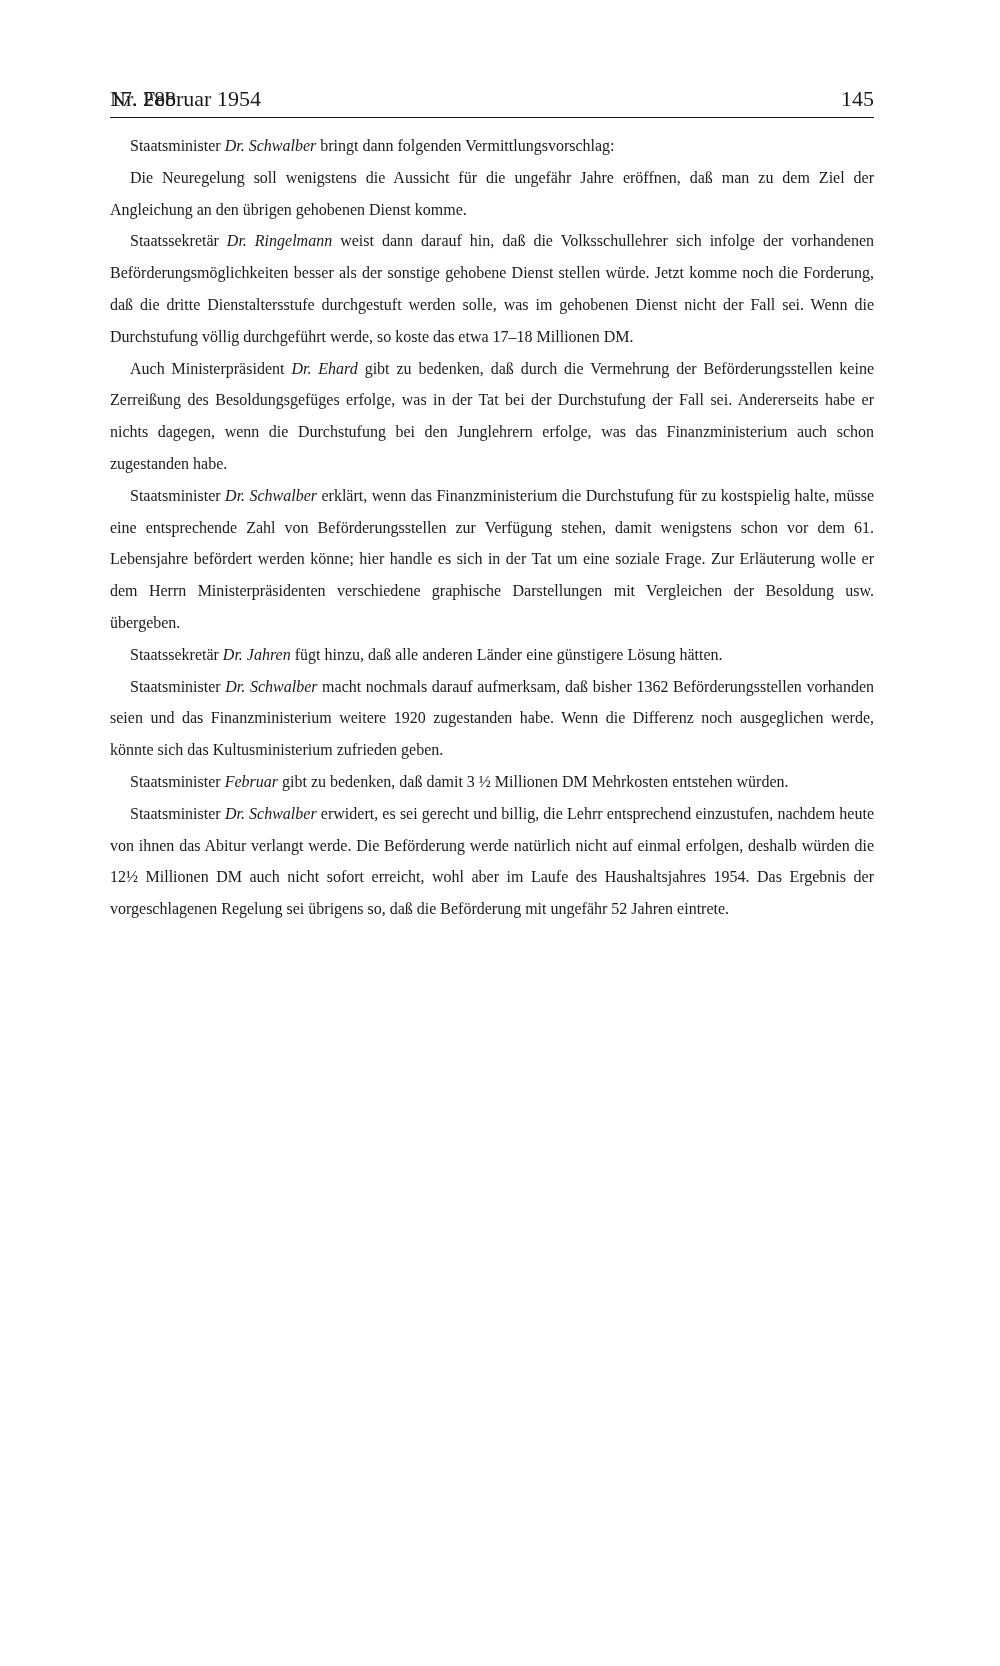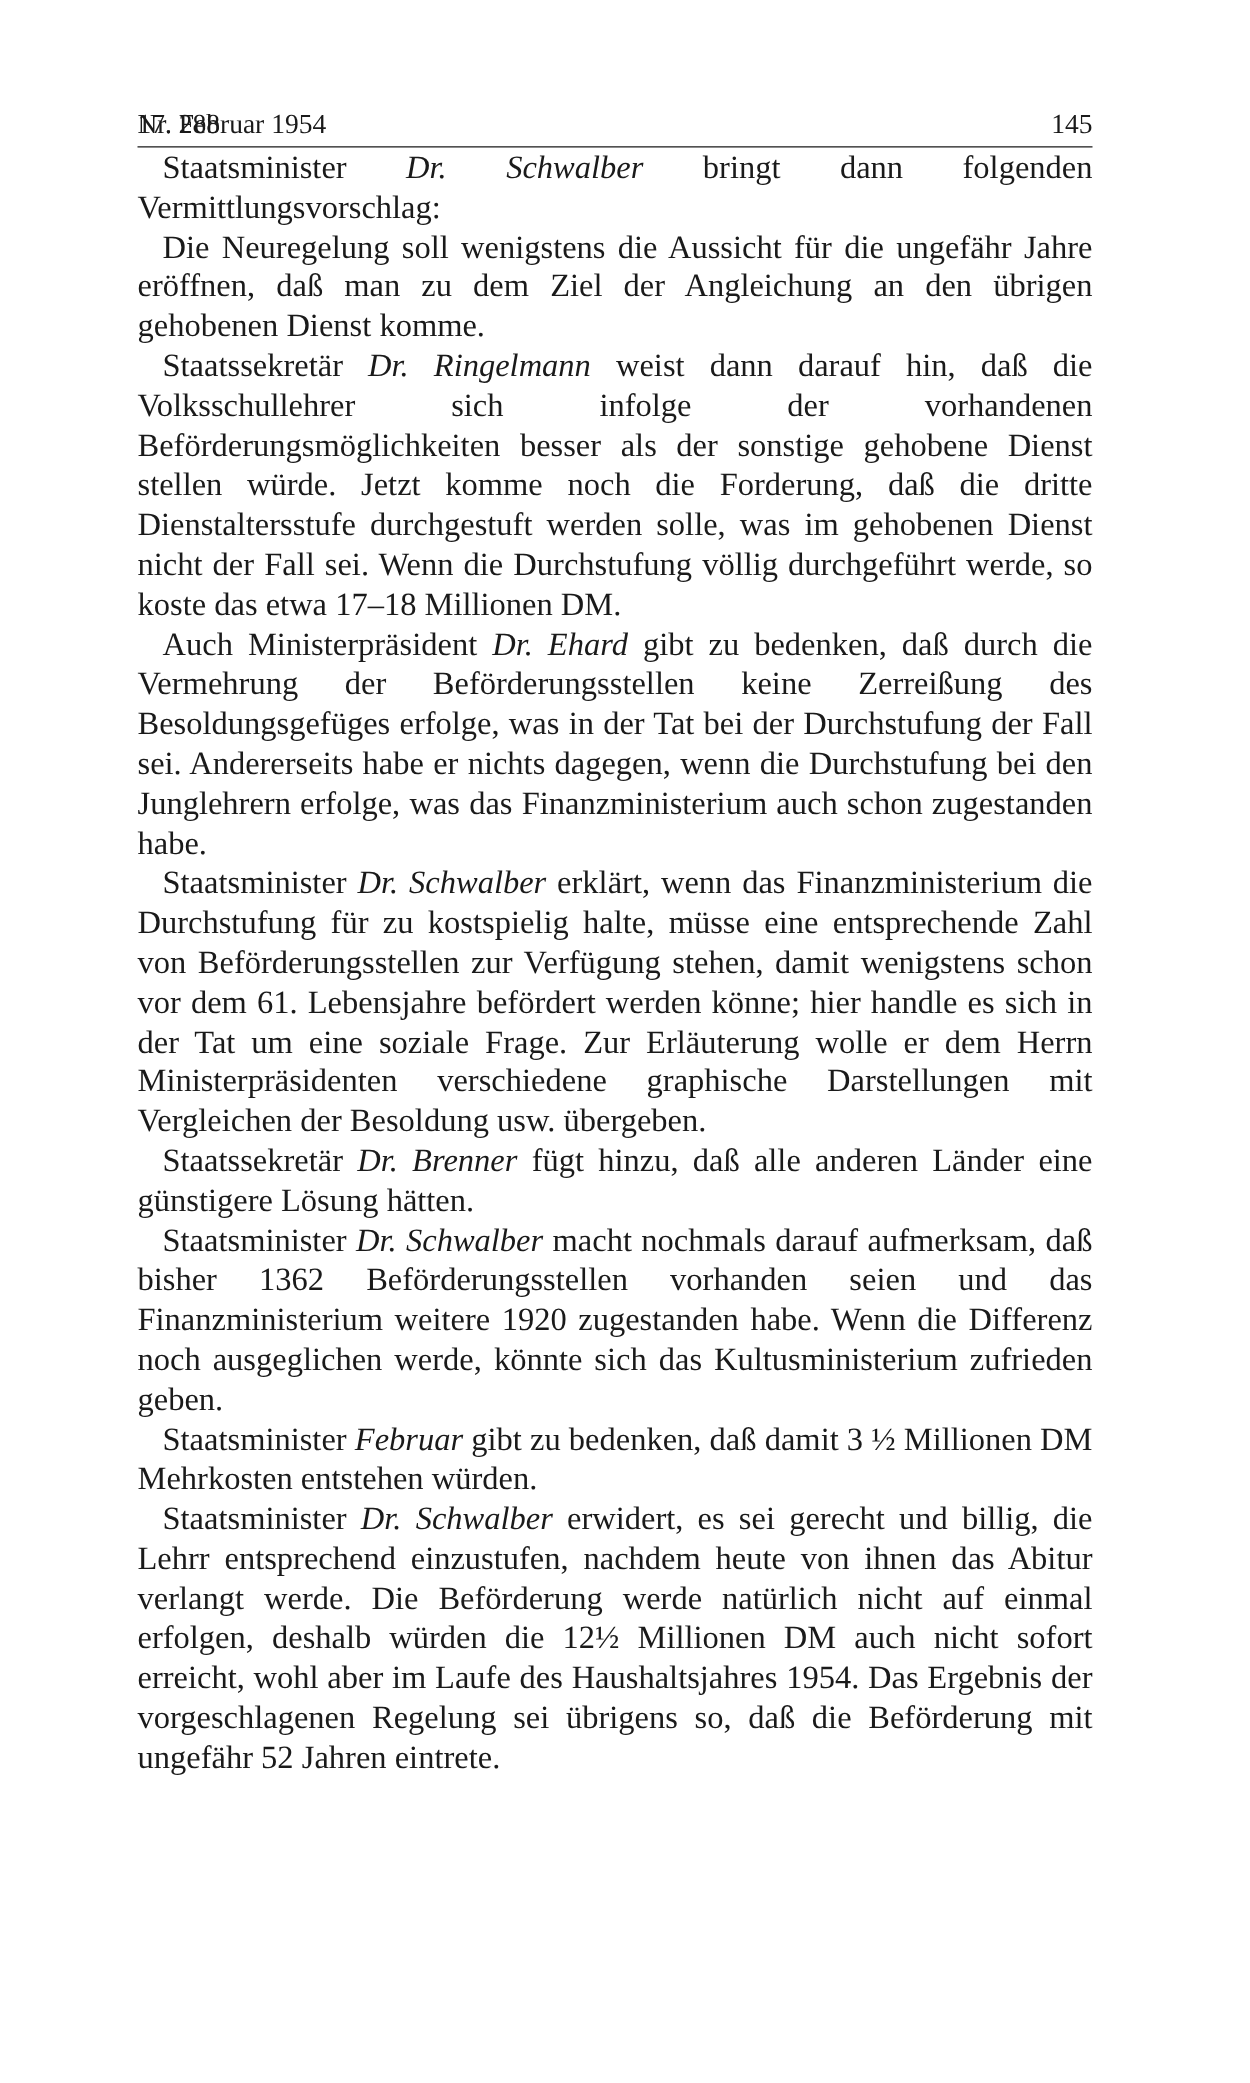--- a/index.html
+++ b/index.html
@@ -29,22 +29,22 @@
     }
     .running-head .left { position: absolute; left: 0; top: 0; }
     .running-head .center { position: absolute; left: 0; right: 0; top: 0; text-align: left; }
     .running-head .right { position: absolute; right: 0; top: 0; }
     .head-rule {
       height: 0;
       border-top: 1.4px solid #1a1a1a;
       margin-top: 3px;
     }
     .body-text {
-      margin-top: 0;
-      font-size: 26px;
+      margin-top: 12px;
+      font-size: 16px;
       line-height: 31.8px;
       text-align: justify;
       hyphens: manual;
     }
     .para {
       margin: 0;
       text-indent: 20px;
     }
     .name { font-style: italic; }
   </style>
@@ -58,18 +58,18 @@
     <span class="right">145</span>
   </div>
   <div class="head-rule"></div>
 
   <div class="body-text">
     <p class="para"><span>Staatsminister </span><span class="name">Dr. Schwalber</span><span> bringt dann folgenden Vermittlungsvorschlag:</span></p>
     <p class="para"><span>Die Neuregelung soll wenigstens die Aussicht für die ungefähr Jahre eröffnen, daß man zu dem Ziel der Angleichung an den übrigen gehobenen Dienst komme.</span><span class="name"></span><span></span></p>
     <p class="para"><span>Staatssekretär </span><span class="name">Dr. Ringelmann</span><span> weist dann darauf hin, daß die Volksschul­lehrer sich infolge der vorhandenen Beförderungsmöglichkeiten besser als der sonstige gehobene Dienst stellen würde. Jetzt komme noch die Forderung, daß die dritte Dienstaltersstufe durchgestuft werden solle, was im gehobenen Dienst nicht der Fall sei. Wenn die Durchstufung völlig durchgeführt werde, so koste das etwa 17–18 Millionen DM.</span></p>
     <p class="para"><span>Auch Ministerpräsident </span><span class="name">Dr. Ehard</span><span> gibt zu bedenken, daß durch die Vermeh­rung der Beförderungsstellen keine Zerreißung des Besoldungsgefüges erfolge, was in der Tat bei der Durchstufung der Fall sei. Andererseits habe er nichts dagegen, wenn die Durchstufung bei den Junglehrern erfolge, was das Finanz­ministerium auch schon zugestanden habe.</span></p>
     <p class="para"><span>Staatsminister </span><span class="name">Dr. Schwalber</span><span> erklärt, wenn das Finanzministerium die Durch­stufung für zu kostspielig halte, müsse eine entsprechende Zahl von Beför­derungsstellen zur Verfügung stehen, damit wenigstens schon vor dem 61. Lebensjahre befördert werden könne; hier handle es sich in der Tat um eine soziale Frage. Zur Erläuterung wolle er dem Herrn Ministerpräsidenten verschiedene graphische Darstellungen mit Vergleichen der Besoldung usw. übergeben.</span></p>
-    <p class="para"><span>Staatssekretär </span><span class="name">Dr. Brenner</span><span> fügt hinzu, daß alle anderen Länder eine günstigere Lösung hätten.</span></p>
+    <p class="para"><span>Staatssekretär </span><span class="name">Dr. Jahren</span><span> fügt hinzu, daß alle anderen Länder eine günstigere Lösung hätten.</span></p>
     <p class="para"><span>Staatsminister </span><span class="name">Dr. Schwalber</span><span> macht nochmals darauf aufmerksam, daß bisher 1362 Beförderungsstellen vorhanden seien und das Finanzministerium weitere 1920 zugestanden habe. Wenn die Differenz noch ausgeglichen werde, könnte sich das Kultusministerium zufrieden geben.</span></p>
     <p class="para"><span>Staatsminister </span><span class="name">Februar</span><span> gibt zu bedenken, daß damit 3 ½ Millionen DM Mehr­kosten entstehen würden.</span></p>
     <p class="para"><span>Staatsminister </span><span class="name">Dr. Schwalber</span><span> erwidert, es sei gerecht und billig, die Lehrr entsprechend einzustufen, nachdem heute von ihnen das Abitur verlangt werde. Die Beförderung werde natürlich nicht auf einmal erfolgen, deshalb würden die 12½ Millionen DM auch nicht sofort erreicht, wohl aber im Laufe des Haus­haltsjahres 1954. Das Ergebnis der vorgeschlagenen Regelung sei übrigens so, daß die Beförderung mit ungefähr 52 Jahren eintrete.</span></p>
   </div>
 </div>
 
 </body></html>

